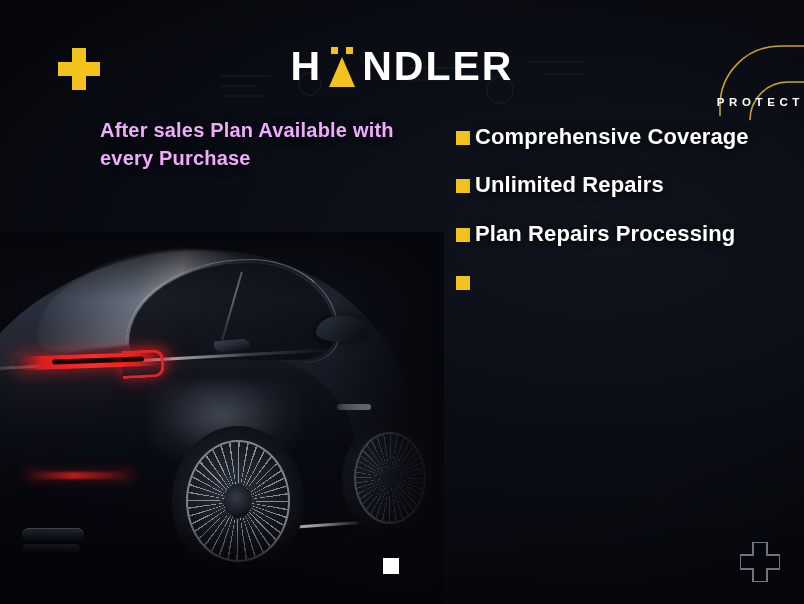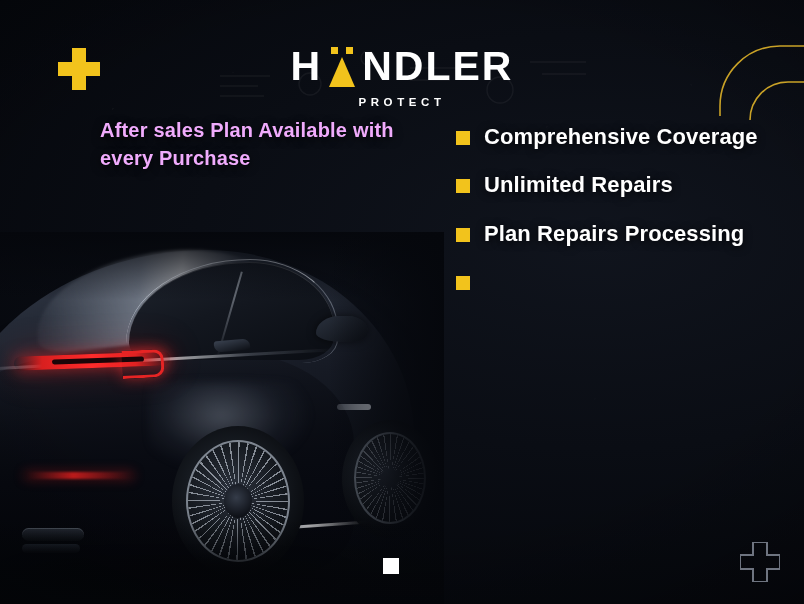--- a/index.html
+++ b/index.html
@@ -232,37 +232,38 @@
     color:#ffffff;
   }
   .logo-a{
     position:relative; display:inline-block;
     width:34px; height:40px; margin:0 3px;
   }
   .logo-sub{
     margin-top:9px;
     font-size:11.5px; font-weight:700; letter-spacing:4.6px;
     color:#ffffff;
+    text-align:right;
   }
 
   
   .headline{
     position:absolute; left:100px; top:116px; width:330px;
     color:#f0abfc;
     font-size:20px; font-weight:700; line-height:1.42;
     letter-spacing:.2px;
     text-shadow:0 2px 10px rgba(0,0,0,.8);
   }
 
   
   .benefits{
     position:absolute; left:440px; top:122px; width:330px;
   }
   .benefit{
-    display:flex; align-items:flex-start; gap:14px;
+    display:flex; align-items:flex-start; gap:5px;
     margin-bottom:19px;
     padding-left:16px;
   }
   .bullet{
     flex:0 0 auto;
     width:14px; height:14px; margin-top:9px;
     background:#F2C31C;
   }
   .benefit-text{
     color:#ffffff;

